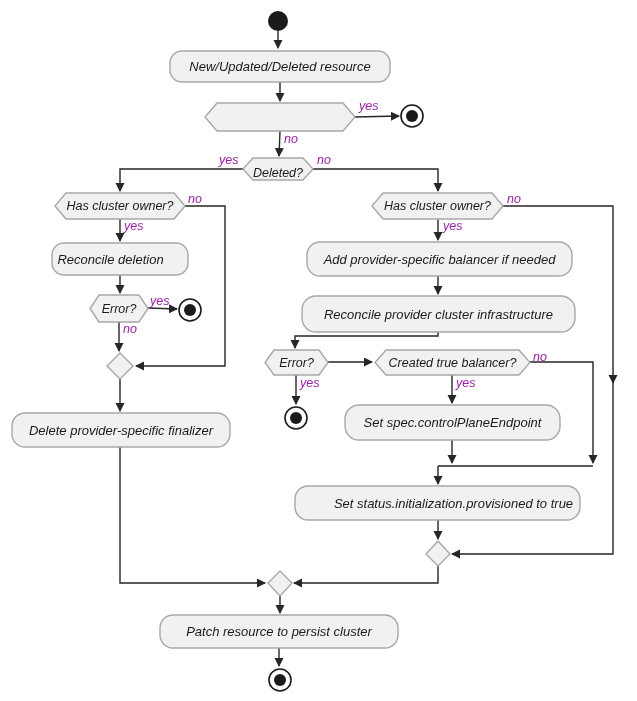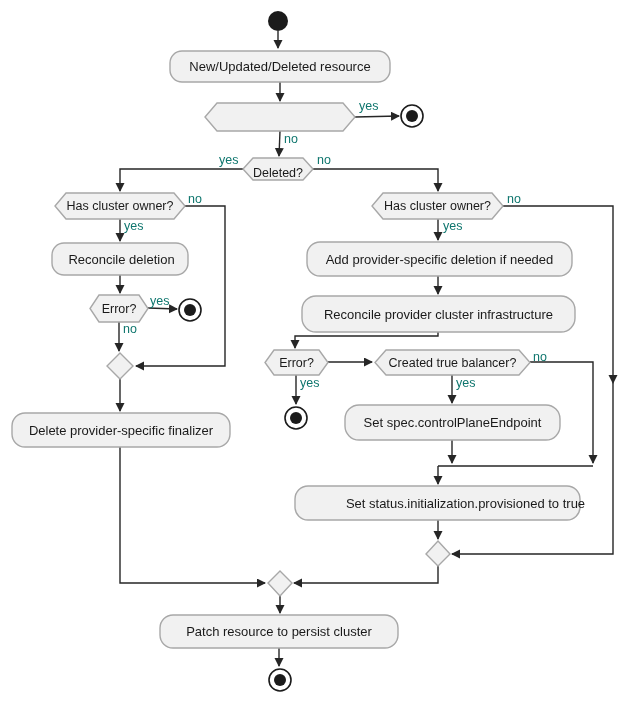--- a/index.html
+++ b/index.html
@@ -2,32 +2,33 @@
 <html><head>
 <meta charset="utf-8">
 <style>
   html,body{margin:0;padding:0;background:#ffffff;}
   #stage{
     position:relative;
     width:637px;height:701px;
     background:#ffffff;
     font-family:"Liberation Sans", sans-serif;
     overflow:hidden;
+    font-style:italic;
   }
   #wires{position:absolute;left:0;top:0;width:637px;height:701px;}
   .node-label{
     position:absolute;
     display:flex;align-items:center;justify-content:center;
     font-size:13px;color:#1a1a1a;white-space:nowrap;
     pointer-events:none;
   }
   .hex-label{font-size:12.5px;}
   .edge-label{
     position:absolute;
-    font-size:12.5px;color:#0f766e;white-space:nowrap;
+    font-size:12.5px;color:#a21caf;white-space:nowrap;
     pointer-events:none;
   }
 </style>
 </head>
 <body>
 
 <div id="stage">
 
   <svg id="wires" width="637" height="701" viewBox="0 0 637 701" xmlns="http://www.w3.org/2000/svg">
     <defs>
@@ -109,26 +110,26 @@
 
       <circle cx="296" cy="418" r="11" fill="#ffffff" stroke="#1b1b1b" stroke-width="1.6"></circle>
       <circle cx="296" cy="418" r="6" fill="#1b1b1b"></circle>
 
       <circle cx="280" cy="680" r="11" fill="#ffffff" stroke="#1b1b1b" stroke-width="1.6"></circle>
       <circle cx="280" cy="680" r="6" fill="#1b1b1b"></circle>
     </g>
   </svg>
 
   <div class="node-label" style="left:170px;top:51px;width:220px;height:31px;">New/Updated/Deleted resource</div>
-  <div class="node-label" style="left:63px;top:243px;width:117px;height:32px;">Reconcile deletion</div>
+  <div class="node-label" style="left:52px;top:243px;width:117px;height:32px;">Reconcile deletion</div>
   <div class="node-label" style="left:12px;top:413px;width:218px;height:34px;">Delete provider-specific finalizer</div>
-  <div class="node-label" style="left:307px;top:242px;width:265px;height:34px;">Add provider-specific deletion if needed</div>
+  <div class="node-label" style="left:307px;top:242px;width:265px;height:34px;">Add provider-specific balancer if needed</div>
   <div class="node-label" style="left:345px;top:405px;width:215px;height:35px;">Set spec.controlPlaneEndpoint</div>
   <div class="node-label" style="left:302px;top:296px;width:273px;height:36px;">Reconcile provider cluster infrastructure</div>
-  <div class="node-label" style="left:295px;top:486px;width:317px;height:34px;padding-left:12px;">Set status.initialization.provisioned to true</div>
+  <div class="node-label" style="left:295px;top:486px;width:317px;height:34px;">Set status.initialization.provisioned to true</div>
   <div class="node-label" style="left:160px;top:615px;width:238px;height:33px;">Patch resource to persist cluster</div>
 
   <div class="node-label hex-label" style="left:243px;top:162px;width:70px;height:22px;">Deleted?</div>
   <div class="node-label hex-label" style="left:55px;top:193px;width:130px;height:26px;">Has cluster owner?</div>
   <div class="node-label hex-label" style="left:90px;top:295px;width:58px;height:27px;">Error?</div>
   <div class="node-label hex-label" style="left:372px;top:193px;width:131px;height:26px;">Has cluster owner?</div>
   <div class="node-label hex-label" style="left:265px;top:350px;width:63px;height:25px;">Error?</div>
   <div class="node-label hex-label" style="left:375px;top:350px;width:155px;height:25px;">Created true balancer?</div>
 
   <span class="edge-label" style="left:359px;top:99px;">yes</span>

